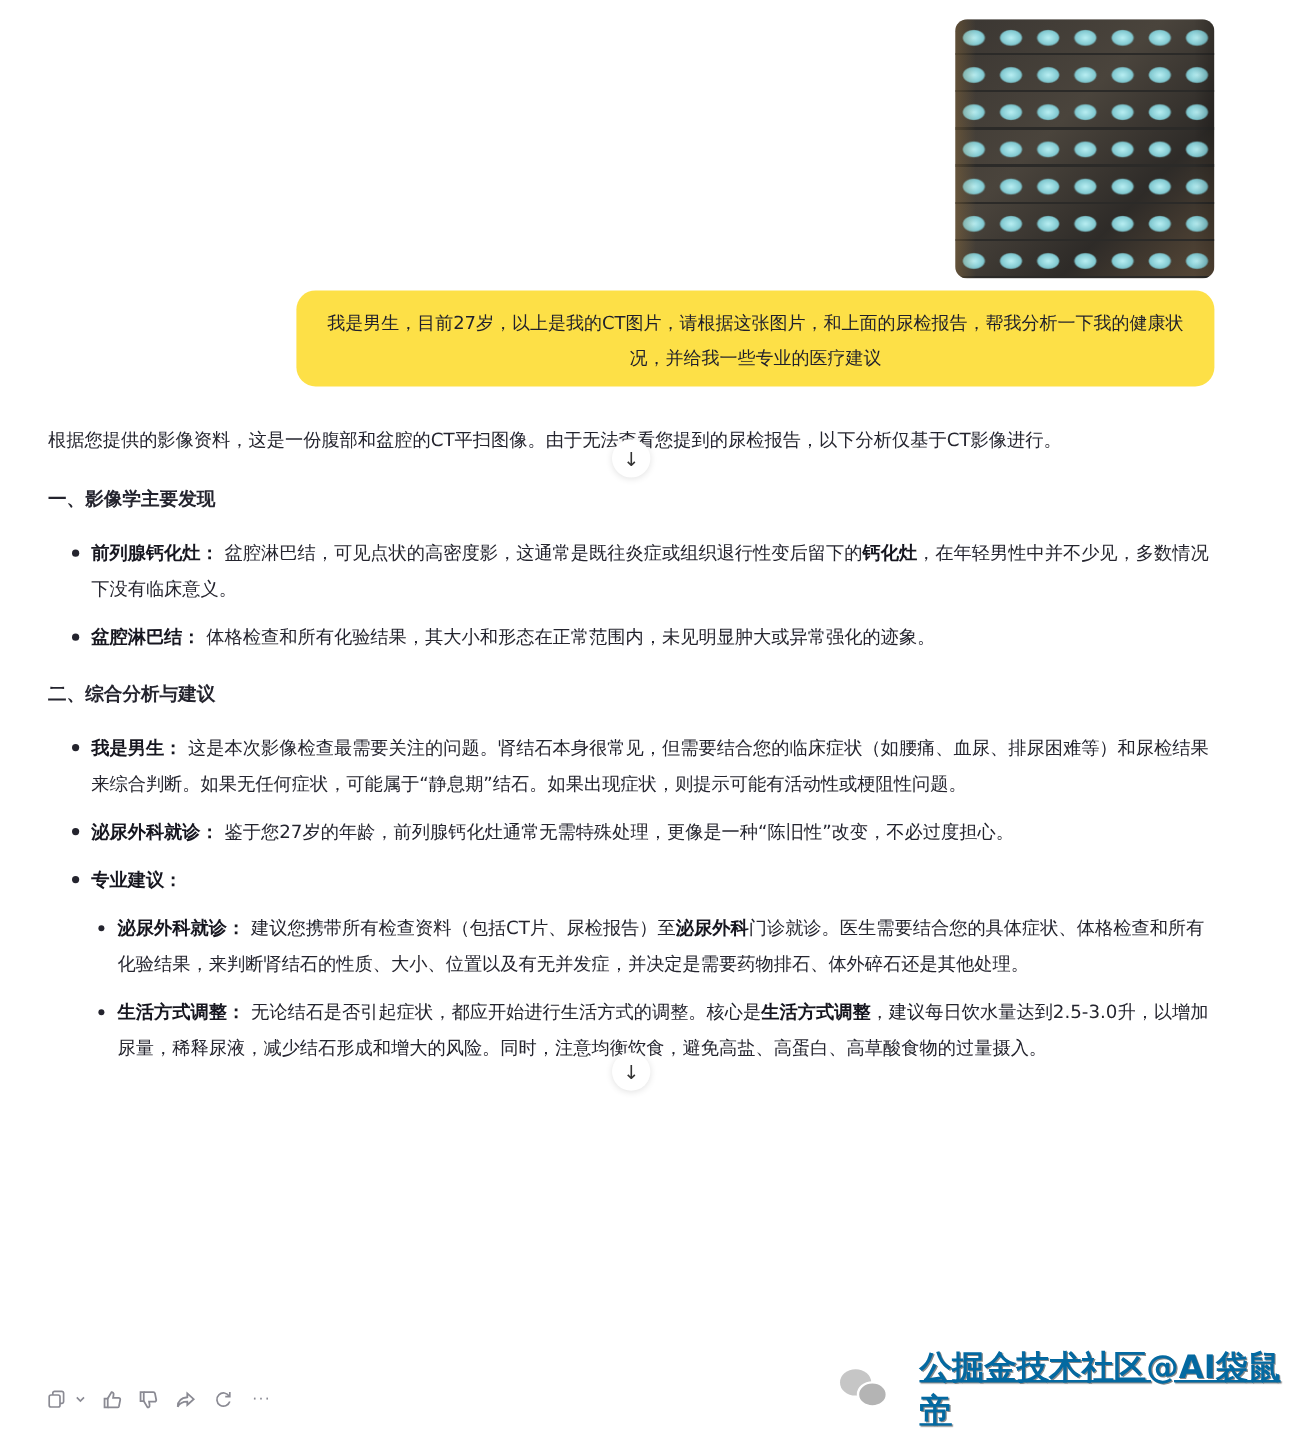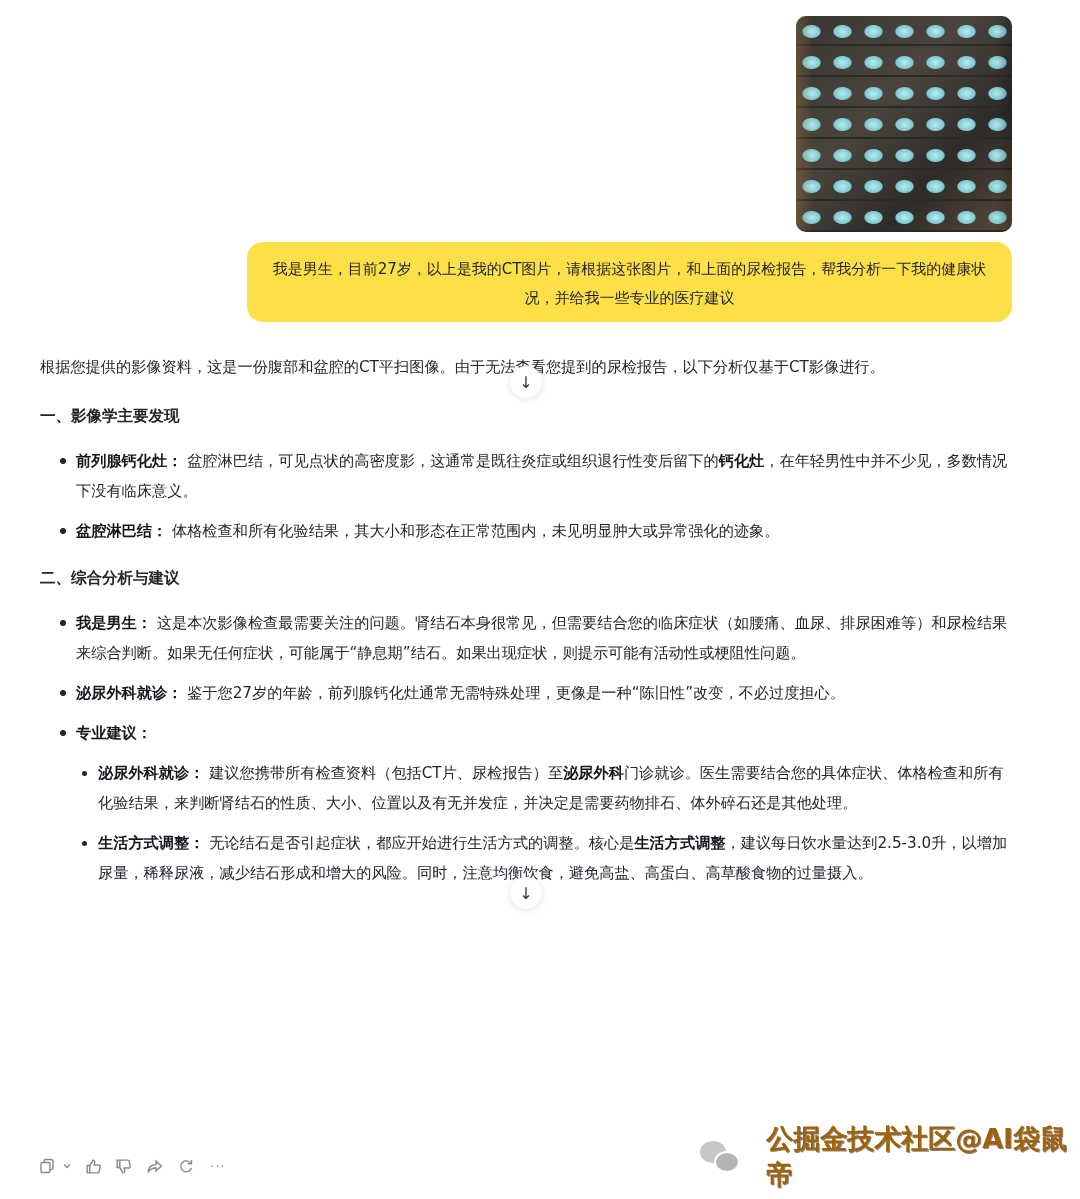--- a/index.html
+++ b/index.html
@@ -52,22 +52,23 @@
   }
   .actions {
     position: absolute; left: 38px; top: 1156px; height: 20px;
     display: flex; align-items: center; gap: 0; color: #8a8a93;
   }
   .actions .act { display: flex; align-items: center; justify-content: center; height: 20px; }
   .actions svg { stroke: #8a8a93; fill: none; stroke-width: 1.4; }
   .watermark {
     position: absolute; left: 700px; top: 1137px; height: 40px;
     display: flex; align-items: center; gap: 26px;
-    color: #a16207; font-size: 27px; font-weight: bold;
+    color: #0369a1; font-size: 27px; font-weight: bold;
     text-shadow: 1px 1px 0 #888;
+    text-decoration: underline;
   }
   .wm-icon { position: relative; width: 42px; height: 36px; }
   .wm-icon .b1 { position: absolute; left: 0; top: 2px; width: 26px; height: 22px; border-radius: 50%; background: #c6c6c6; }
   .wm-icon .b2 { position: absolute; left: 14px; top: 12px; width: 26px; height: 22px; border-radius: 50%; background: #b4b4b4; border: 2px solid #fff; }
 </style>
 </head>
 <body>
 
 <div class="user-image">
   <div class="vignette"></div>

